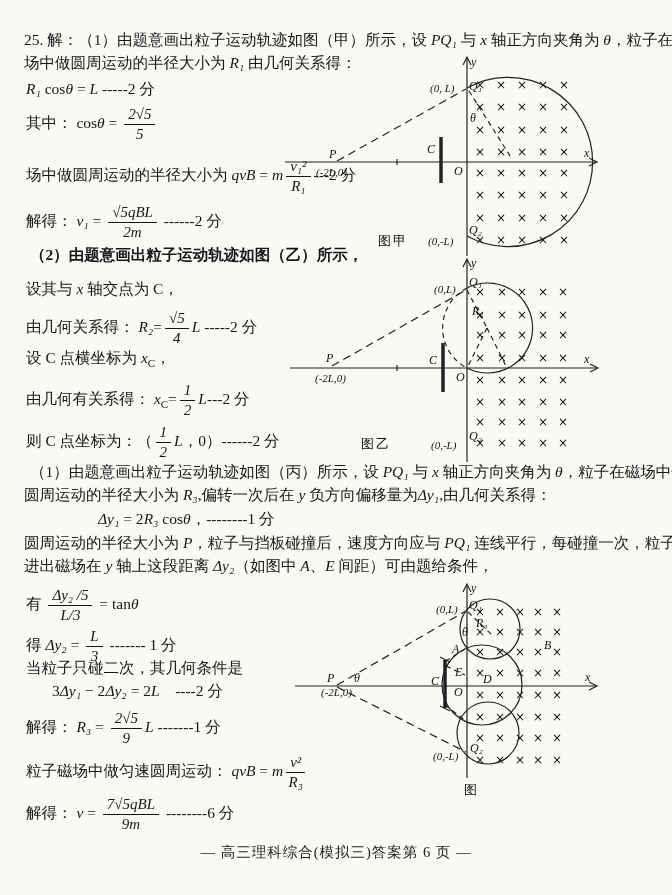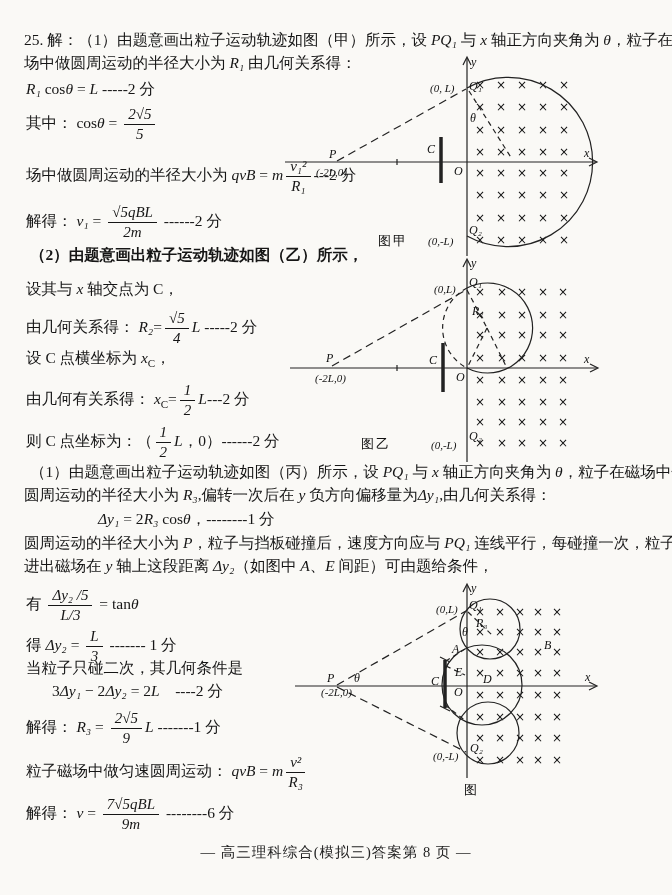--- a/index.html
+++ b/index.html
@@ -269,14 +269,14 @@
     <text class="lbl" x="64" y="104">θ</text>
     <text class="lbl" x="37" y="104">P</text>
     <text class="coord" x="31" y="118">(-2L,0)</text>
     <text class="lbl" x="141" y="107">C</text>
     <text class="lbl" x="164" y="118">O</text>
     <text class="lbl" x="180" y="174">Q₂</text>
     <text class="coord" x="143" y="182">(0,-L)</text>
     <text class="cjk" x="174" y="216">图</text>
   </svg>
 
-  <div class="footer">— 高三理科综合(模拟三)答案第 8 页 —</div>
+  <div class="footer">— 高三理科综合(模拟三)答案第 6 页 —</div>
 </div>
 
 </body></html>

